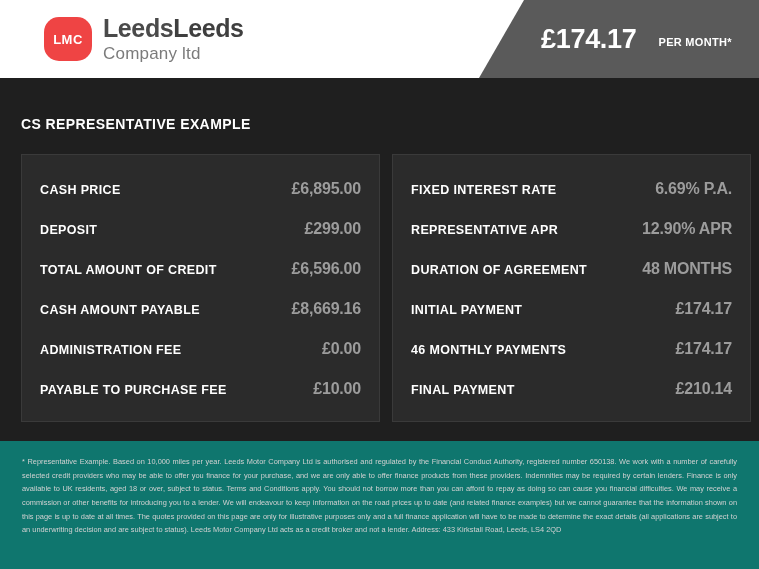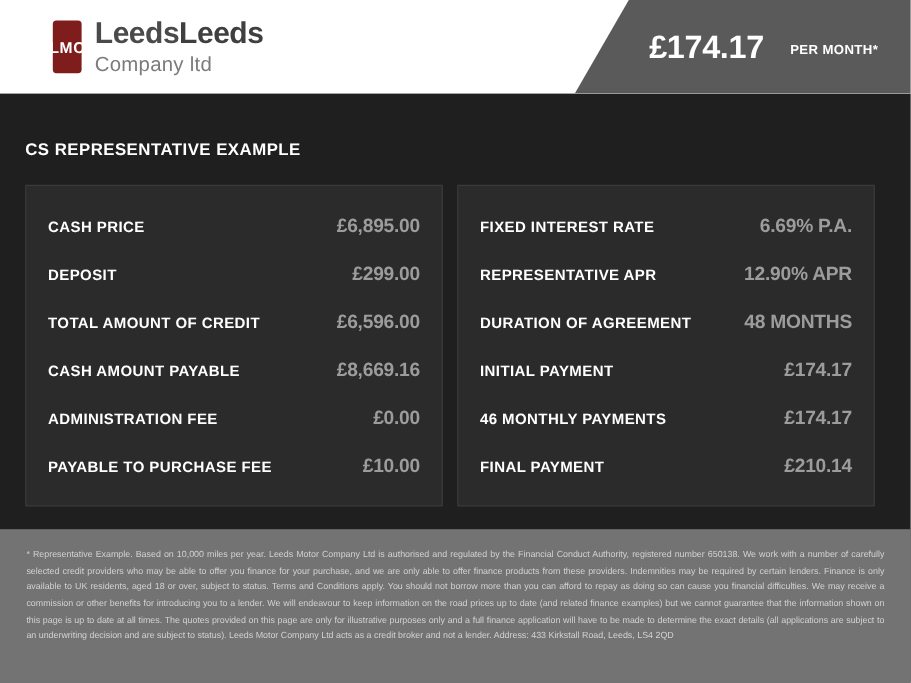--- a/index.html
+++ b/index.html
@@ -65,24 +65,24 @@
   }
 
   .brand {
     position: absolute;
     left: 44px;
     top: 16px;
     display: flex;
     align-items: center;
   }
   .logo-mark {
-    width: 24px;
+    width: 48px;
     height: 44px;
-    background: #7f1d1d;
-    border-radius: 3px;
+    background: #ef4444;
+    border-radius: 15px;
     display: flex;
     align-items: center;
     justify-content: center;
     color: #ffffff;
     font-size: 13px;
     font-weight: bold;
     letter-spacing: 0.5px;
   }
   .brand-text {
     margin-left: 11px;
@@ -110,21 +110,21 @@
     font-size: 14px;
     font-weight: bold;
     letter-spacing: 0.4px;
     padding: 38px 0 0 21px;
   }
 
   
   .panels {
     display: flex;
     gap: 12px;
-    padding: 22px 30px 0 21px;
+    padding: 22px 8px 0 21px;
     box-sizing: border-box;
   }
   .panel {
     flex: 1 1 0;
     background: #2b2b2b;
     border: 1px solid #3a3a3a;
     box-sizing: border-box;
     padding: 14px 16px 12px 16px;
   }
   .row {
@@ -146,21 +146,21 @@
     letter-spacing: -0.2px;
   }
 
   
   .disclaimer {
     position: absolute;
     left: 0;
     right: 0;
     bottom: 0;
     height: 128px;
-    background: #737373;
+    background: #0f766e;
     color: #d2d2d2;
     font-size: 7.4px;
     line-height: 1.85;
     padding: 14px 22px 0 22px;
     box-sizing: border-box;
     text-align: justify;
   }
 </style>
 </head>
 <body>

